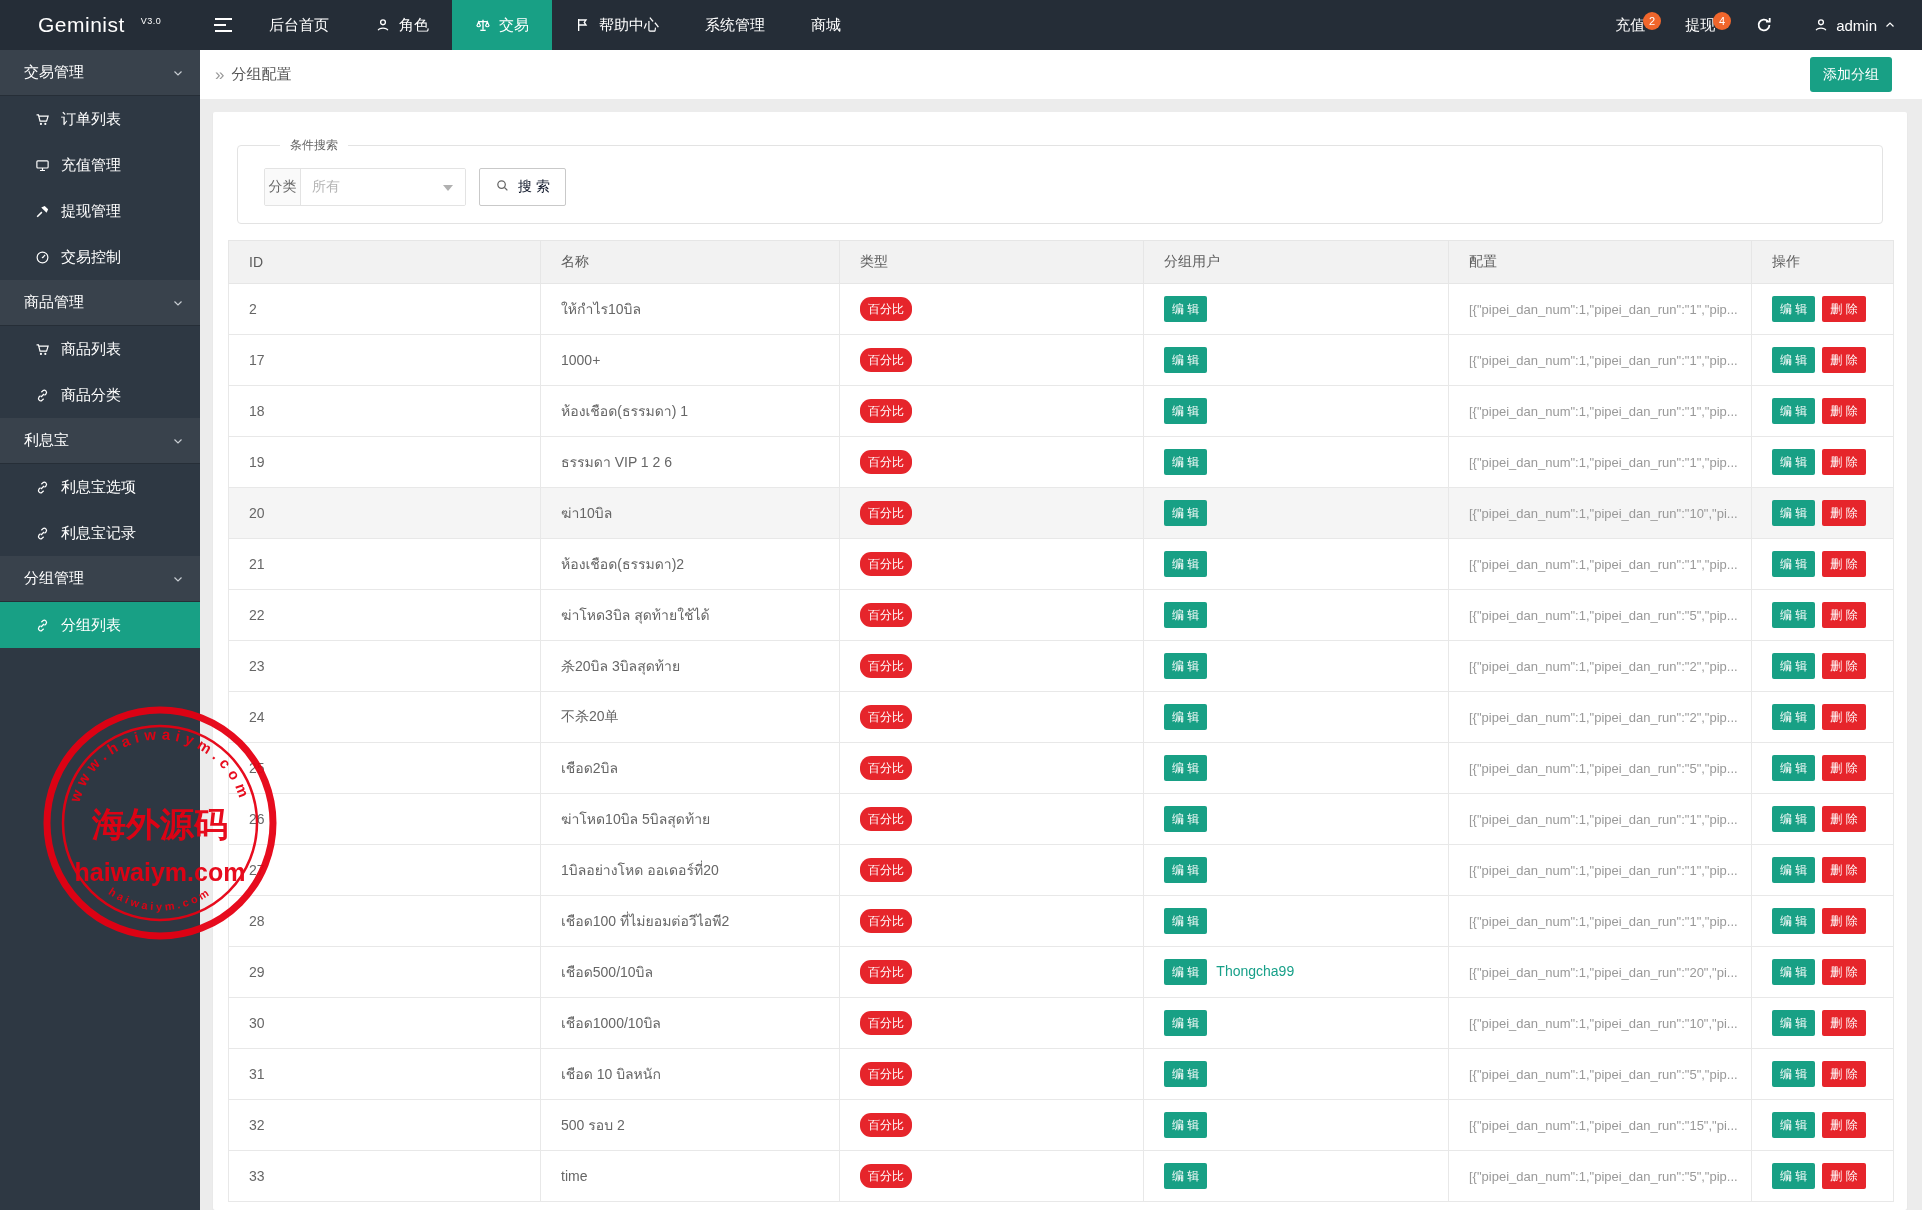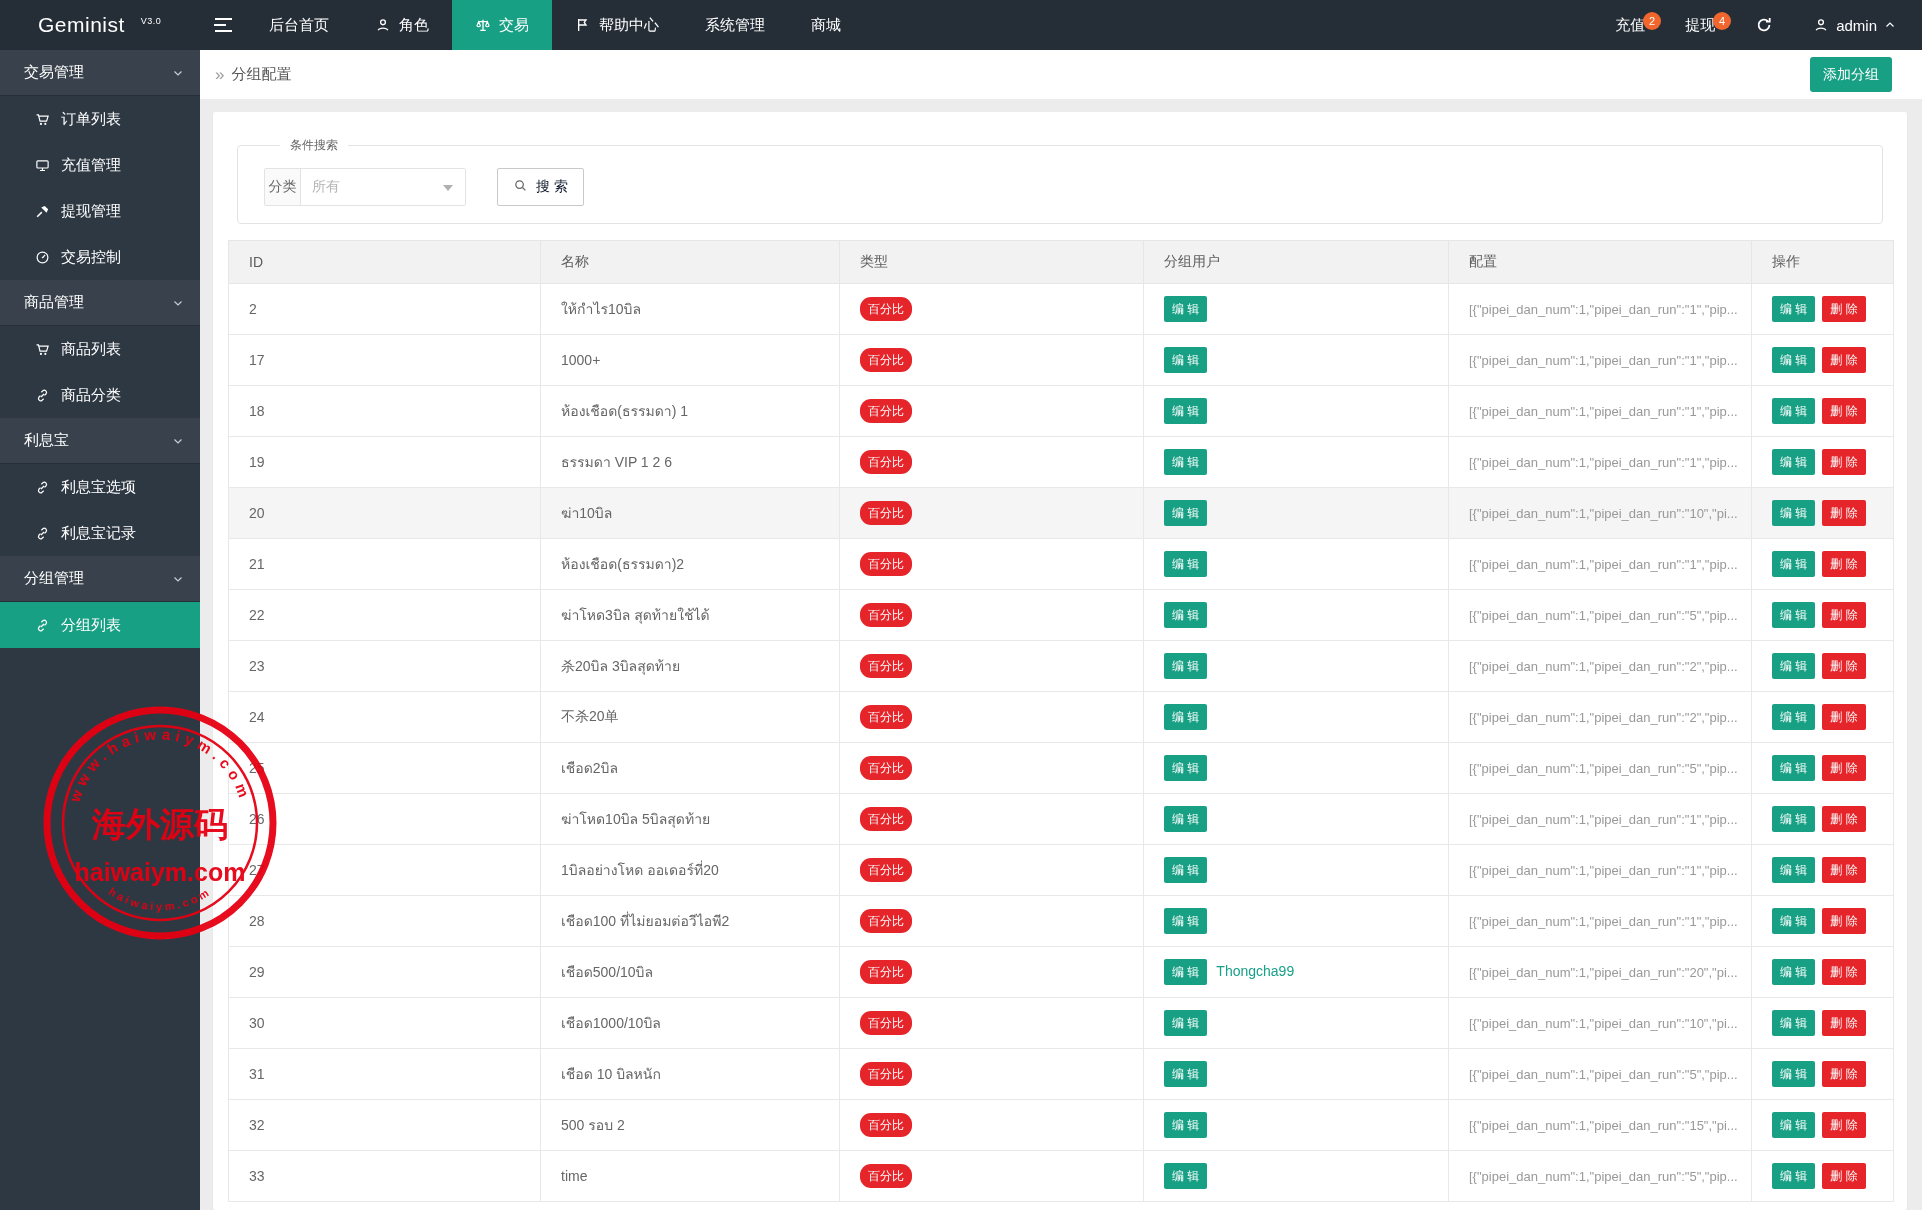--- a/index.html
+++ b/index.html
@@ -46,21 +46,21 @@
   .crumb-title{color:#555;font-size:15px;margin-left:7px}
   .add-btn{margin-left:auto;margin-right:30px;width:82px;height:35px;background:var(--accent);
     color:#fff;border:none;border-radius:3px;font-size:14px;cursor:pointer;font-family:inherit}
   
   .content{position:absolute;left:200px;top:99px;right:0;bottom:0;background:#ececec}
   .panel{position:absolute;left:13px;top:13px;right:15px;bottom:0;background:#fff;border-radius:2px;
     box-shadow:0 1px 2px rgba(0,0,0,.06);padding:15px}
   fieldset.search{margin:10px 9px 0 9px;border:1px solid #e3e3e3;border-radius:4px;
     padding:14px 15px 17px 26px}
   fieldset.search legend{padding:0 10px;margin-left:16px;color:#666;font-size:12px}
-  .search-row{display:flex;gap:31px}
+  .search-row{display:flex;gap:13px}
   .input-group{display:flex;height:38px;width:202px;border:1px solid #e3e3e3;border-radius:2px;overflow:hidden}
   .addon{width:36px;background:#fafafa;border-right:1px solid #e3e3e3;color:#666;font-size:14px;
     display:flex;align-items:center;justify-content:center}
   .select-box{flex:1;position:relative;display:flex;align-items:center;padding-left:11px;
     color:#b5b5b5;font-size:14px;background:#fff;cursor:pointer}
   .caret{position:absolute;right:12px;top:16px;width:0;height:0;border-left:5px solid transparent;
     border-right:5px solid transparent;border-top:6px solid #b0b0b0}
   .search-btn{height:38px;padding:0 15px;border:1px solid #c9c9c9;background:#fff;border-radius:2px;
     display:flex;align-items:center;gap:8px;color:#0f172a;font-size:14px;cursor:pointer;font-family:inherit}
   .search-btn svg{width:15px;height:15px}

